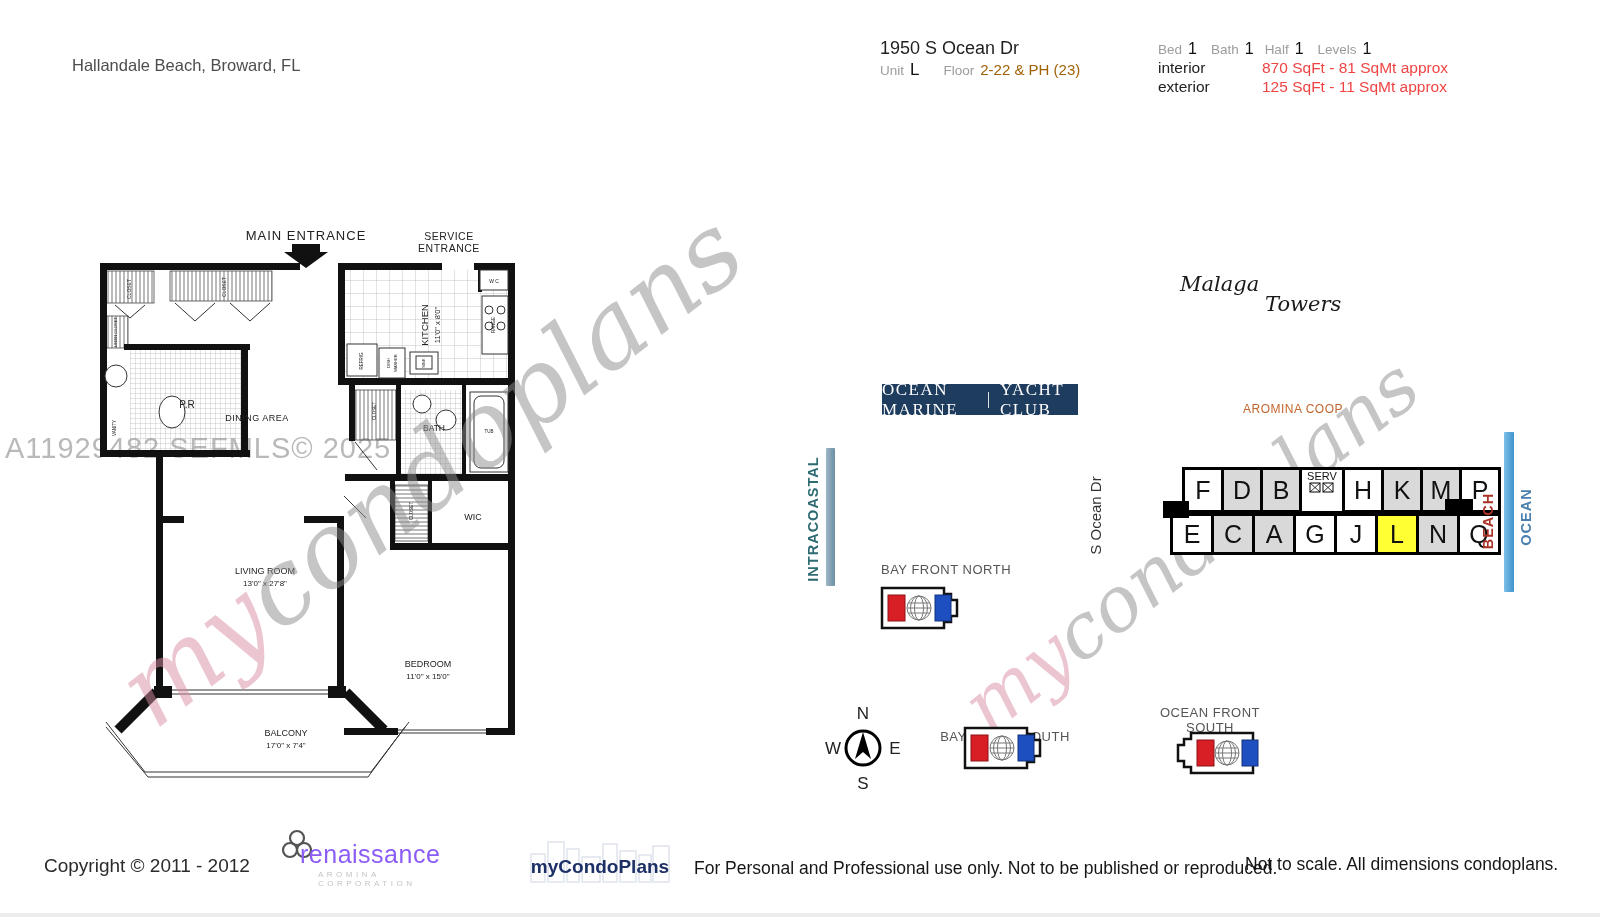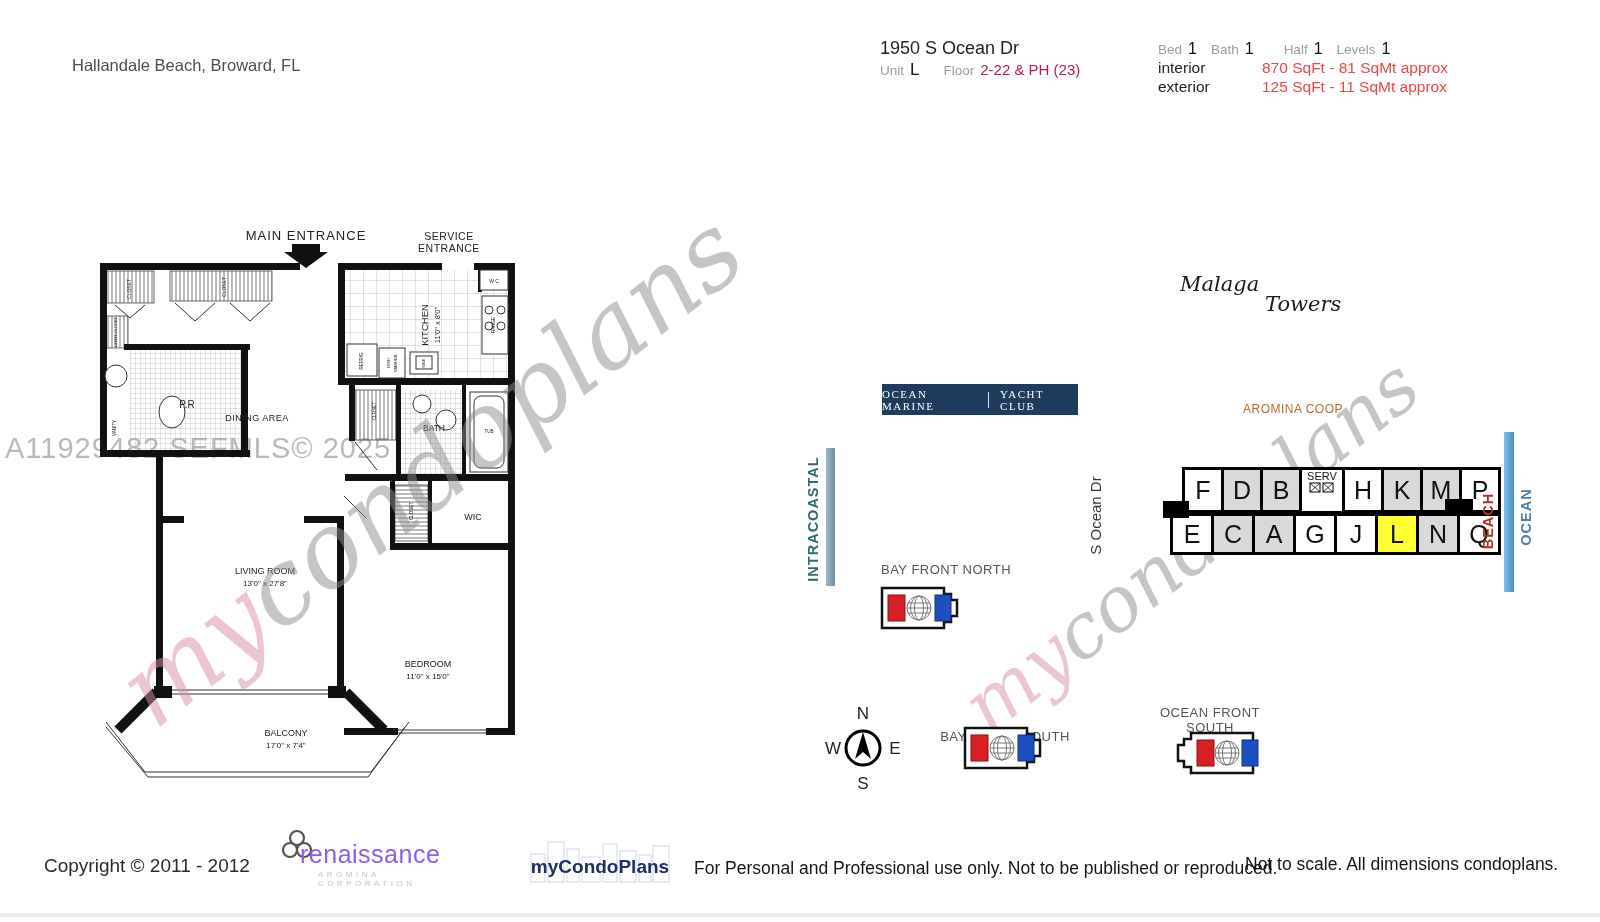--- a/index.html
+++ b/index.html
@@ -19,21 +19,21 @@
   
   .mls-wm{font-size:29px;color:#b9b9b9;letter-spacing:1px;white-space:nowrap;}
   .big-wm{display:flex;align-items:center;justify-content:center;pointer-events:none;}
   .big-wm .wmtxt{font-family:"DejaVu Serif",serif;font-style:italic;white-space:nowrap;
                  transform:rotate(-38deg);opacity:.5;}
   .wm-my{color:#d98fa4;}
   .wm-rest{color:#8d8d8d;}
   
   .vtext{text-align:center;transform:rotate(-90deg);white-space:nowrap;font-weight:bold;}
   .yacht{background:#1e3c5e;display:flex;align-items:center;justify-content:center;gap:11px;
-         color:#fff;font-family:"Liberation Serif",serif;font-size:11px;letter-spacing:1.5px;}
+         color:#fff;font-family:"Liberation Serif",serif;font-size:17px;letter-spacing:1.5px;}
   .yc-div{width:1px;height:16px;background:rgba(255,255,255,.85);}
   .script{font-family:"DejaVu Serif",serif;font-style:italic;font-size:21px;color:#1a1a1a;}
   .cellrow{position:absolute;display:flex;}
   .cell{width:36px;height:40px;border:3px solid #000;margin-left:-3px;background:#fff;
         display:flex;align-items:center;justify-content:center;font-size:25px;color:#111;}
   .cell.g{background:#d9d9d9;}
   .cell.y{background:#ffff33;}
   .cell.b{width:38px;height:36px;}
   .cell.serv{width:40px;flex-direction:column;justify-content:flex-start;padding-top:1px;}
   .serv-txt{font-size:11px;line-height:11px;}
@@ -52,29 +52,29 @@
 
 <div id="canvas">
 
   <div class="abs subtitle" style="left:72px;top:56px;">Hallandale Beach, Broward, FL</div>
 
   <div class="abs addr" style="left:880px;top:38px;">1950 S Ocean Dr</div>
   <div class="abs row" style="left:880px;top:60px;">
     <span class="lab">Unit</span>
     <span class="val" style="font-size:17px;">L</span>
     <span class="lab" style="margin-left:18px;">Floor</span>
-    <span class="val" style="font-size:15px;color:#be185d;">2-22 &amp; PH (23)</span>
+    <span class="val" style="font-size:15px;color:#a16207;">2-22 &amp; PH (23)</span>
   </div>
 
   <div class="abs row" style="left:1158px;top:40px;">
     <span class="lab">Bed</span>
     <span class="val">1</span>
     <span class="lab" style="margin-left:8px;">Bath</span>
     <span class="val">1</span>
-    <span class="lab" style="margin-left:24px;">Half</span>
+    <span class="lab" style="margin-left:5px;">Half</span>
     <span class="val">1</span>
     <span class="lab" style="margin-left:8px;">Levels</span>
     <span class="val">1</span>
   </div>
   <div class="abs statrow" style="left:1158px;top:59px;">
     <span class="statlab">interior</span>
     <span class="statval">870 SqFt - 81 SqMt approx</span>
   </div>
   <div class="abs statrow" style="left:1158px;top:78px;">
     <span class="statlab">exterior</span>

